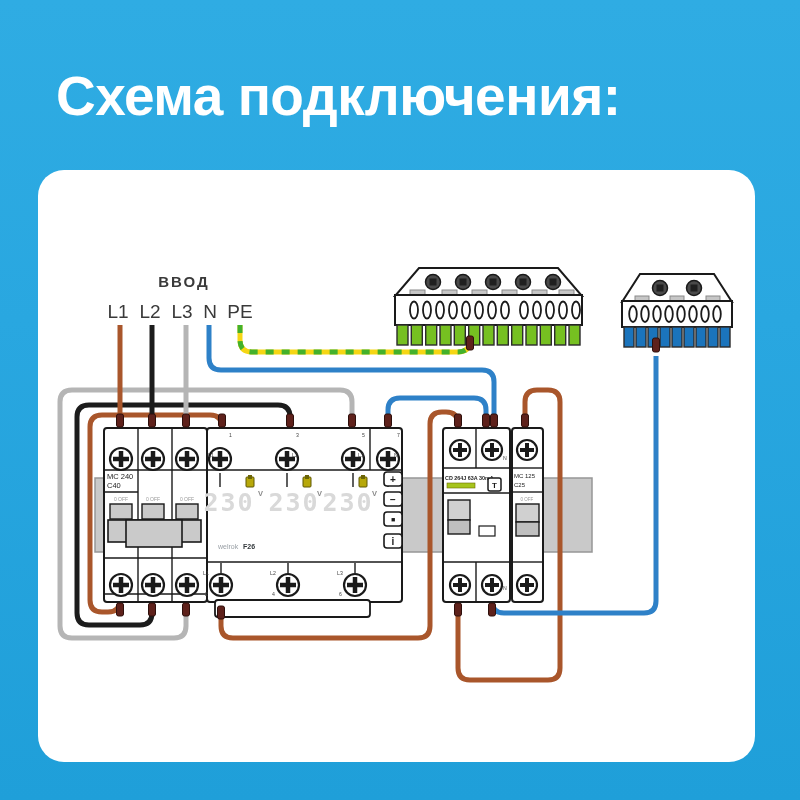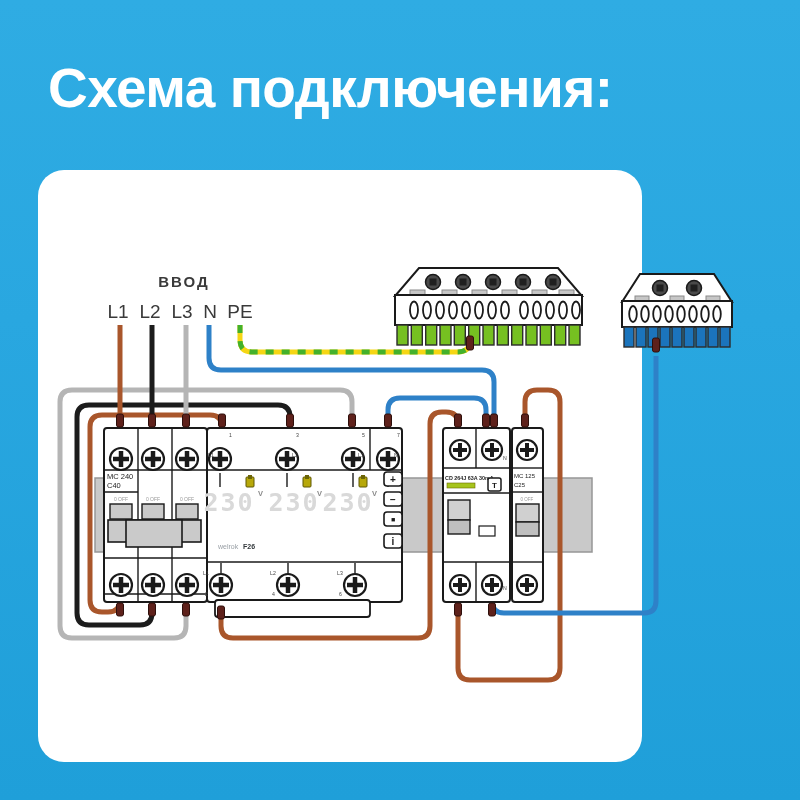--- a/index.html
+++ b/index.html
@@ -2,25 +2,25 @@
 <html><head>
 <meta charset="utf-8">
 <style>
   html,body{margin:0;padding:0;}
   body{
     width:800px;height:800px;overflow:hidden;position:relative;
     background:linear-gradient(180deg,#2FACE3 0%,#29A7E0 40%,#1F9FD9 100%);
     font-family:"Liberation Sans",sans-serif;
   }
   .title{
-    position:absolute;left:40px;top:48px;margin:8px;
+    position:absolute;left:40px;top:48px;margin:16px;
     font-size:55px;font-weight:800;color:#ffffff;letter-spacing:-0.5px;
   }
   .card{
-    position:absolute;left:38px;top:170px;width:604px;height:592px;
+    position:absolute;left:38px;top:170px;width:717px;height:592px;
     background:#ffffff;border-radius:26px;
   }
   .card svg{position:absolute;left:0;top:0;}
   text{font-family:"Liberation Sans",sans-serif;fill:#3A3A3A;}
   .lbl-phase{font-size:19px;}
   .lbl-vvod{font-size:15px;font-weight:bold;letter-spacing:2px;}
   .lbl-dev{font-size:7.5px;fill:#222;}
   .lbl-dev-sm{font-size:6px;fill:#222;}
   .lbl-tiny{font-size:5px;fill:#999;}
   .lbl-term{font-size:5.2px;fill:#444;}

